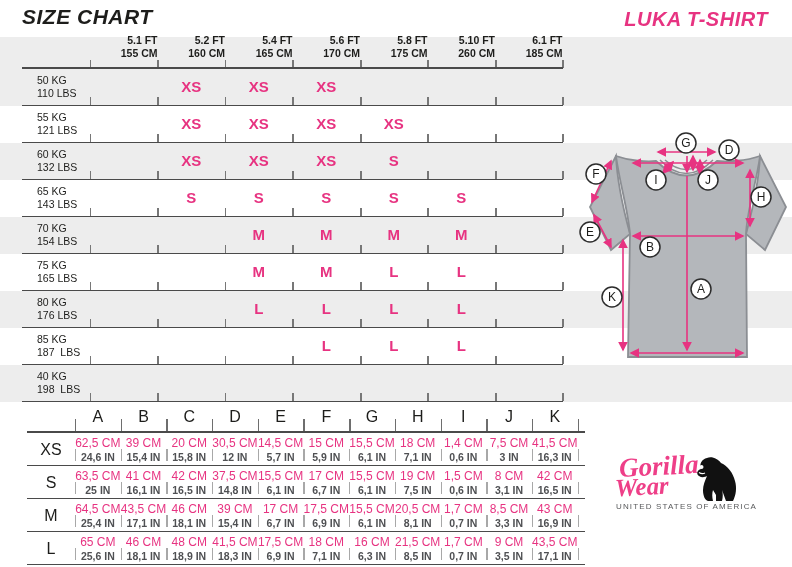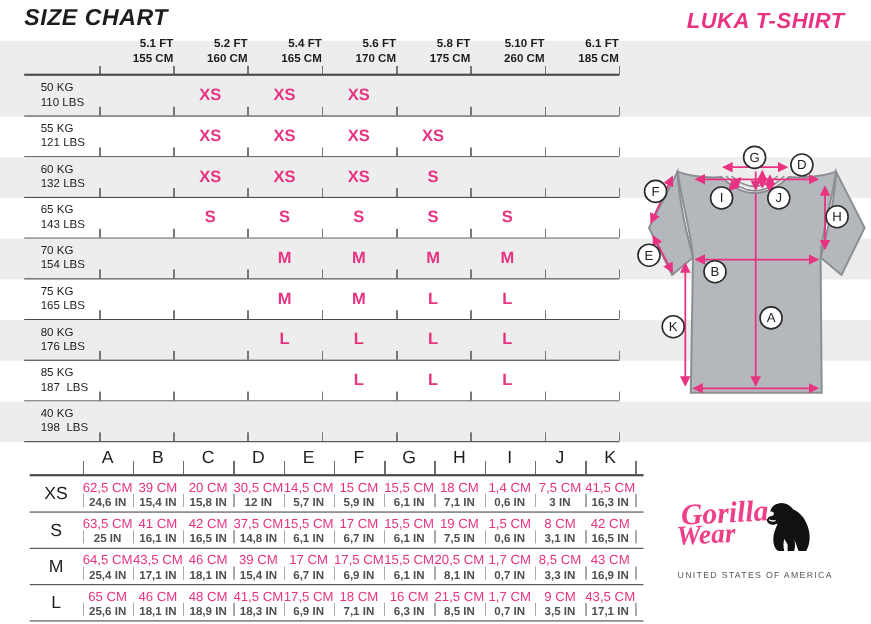--- a/index.html
+++ b/index.html
@@ -38,21 +38,21 @@
   .mcell{width:45.7px;text-align:center;}
   .cm{display:block;font-size:12px;font-weight:normal;color:#e73381;margin-top:4px;line-height:12px;}
   .inch{display:block;font-size:10.5px;font-weight:bold;color:#4f5053;margin-top:2px;line-height:12px;}
   
   .logo{position:absolute;left:613px;top:453px;width:160px;height:62px;}
   .script{position:absolute;font-family:"Liberation Serif",serif;font-style:italic;font-weight:bold;
           color:#ee3f88;transform:rotate(-3deg);}
   .l1{left:6px;top:-2px;font-size:27px;}
   .l2{left:2px;top:20px;font-size:25px;}
   .gorilla{position:absolute;left:80px;top:2px;}
-  .tagline{position:absolute;left:3px;top:49px;font-size:8px;letter-spacing:1.15px;color:#57585a;white-space:nowrap;margin-top:16px;}
+  .tagline{position:absolute;left:3px;top:49px;font-size:8px;letter-spacing:1.15px;color:#57585a;white-space:nowrap;}
 </style>
 </head>
 <body>
 
 <div class="page">
 
   <div class="title">SIZE CHART</div>
   <div class="product">LUKA T-SHIRT</div>
 
   <div class="band gray" style="top:37px;height:32px">

